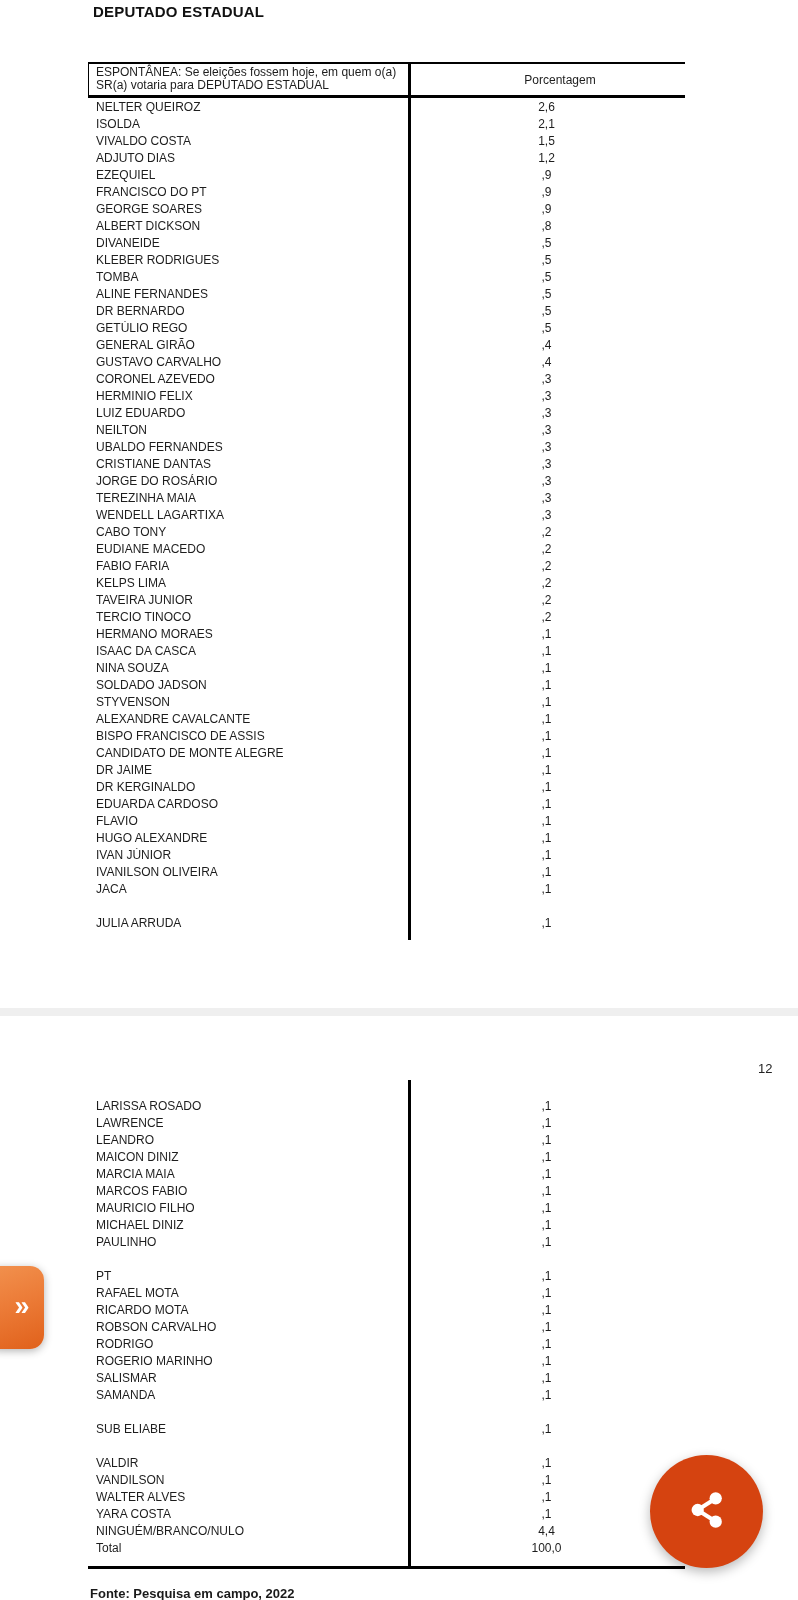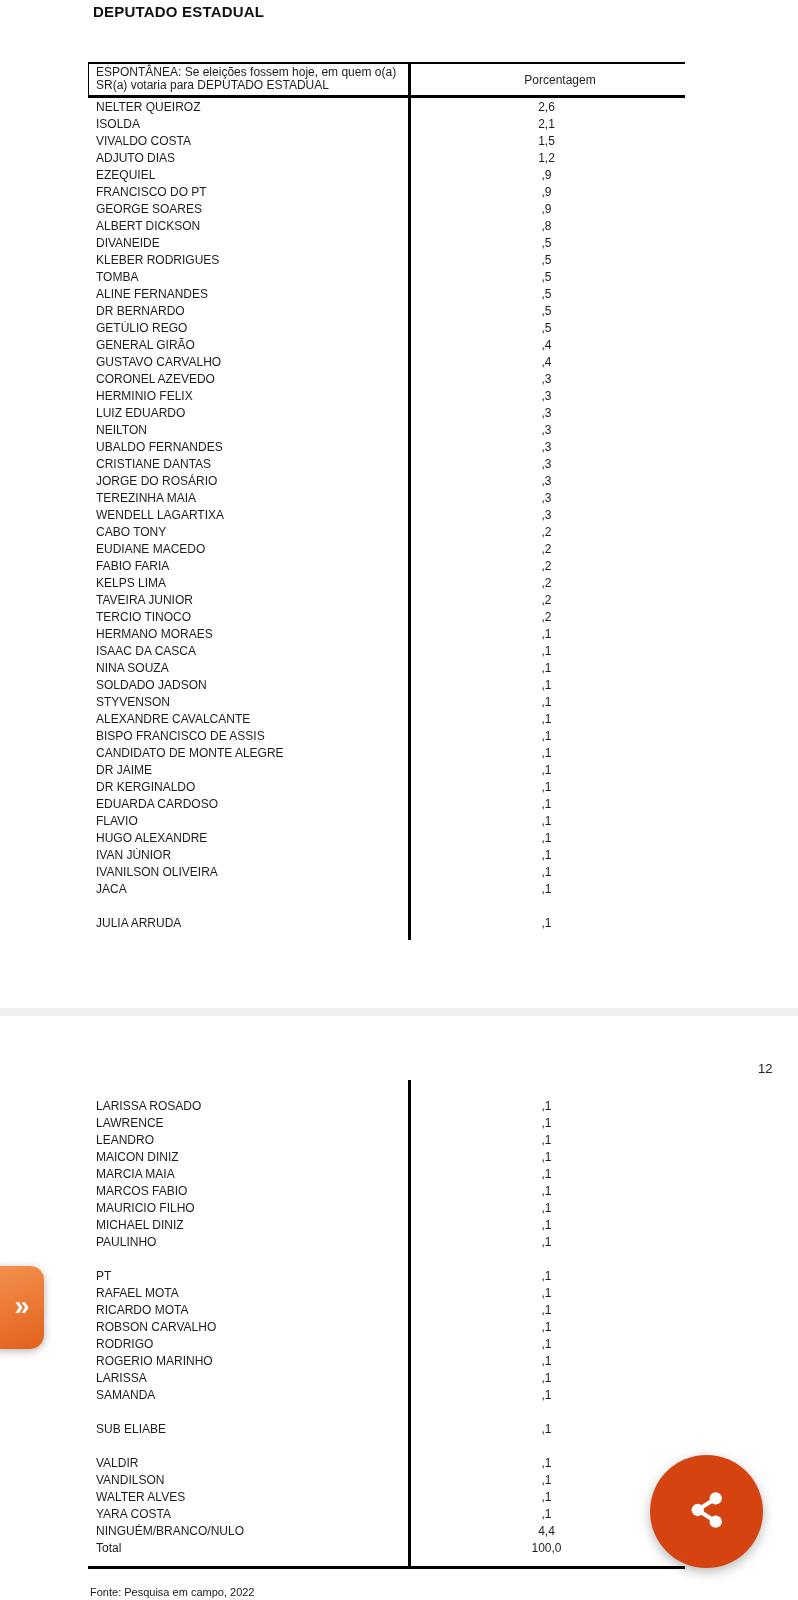--- a/index.html
+++ b/index.html
@@ -31,21 +31,21 @@
   .tbody1{position:relative;padding-bottom:9px;}
   .tbody2{position:relative;padding-top:17px;padding-bottom:10px;border-bottom:3px solid #000;}
   .trow{display:flex;height:17px;align-items:center;}
   .tcell-name{
     width:320px;box-sizing:border-box;padding-left:8px;font-size:12px;
     white-space:nowrap;overflow:hidden;
   }
   .tcell-val{flex:1;text-align:center;font-size:12px;}
   .page-break{position:absolute;left:0;top:1008px;width:798px;height:8px;background:#efefef;}
   .page-number{position:absolute;left:719px;top:1061px;font-size:13px;color:#222;margin-left:39px;}
-  .source-note{position:absolute;left:90px;top:1586px;font-size:11px;color:#1a1a1a;}
+  .source-note{position:absolute;left:90px;top:1586px;font-size:13px;color:#1a1a1a;font-weight:bold;}
   
   .expand-fab{
     position:absolute;left:-14px;top:1266px;width:58px;height:83px;
     border-radius:14px;background:linear-gradient(160deg,#f2924f 0%,#ec7c38 45%,#e0611b 100%);
     box-shadow:0 2px 8px rgba(0,0,0,.30);
     display:flex;align-items:center;justify-content:center;cursor:pointer;
   }
   .expand-fab .glyph{
     color:#fff;font-size:27px;font-weight:bold;line-height:1;
     padding-left:14px;padding-bottom:2px;
@@ -398,21 +398,21 @@
     <div class="tcell-name">RODRIGO</div>
     <div class="tcell-val">,1</div>
   </div>
 
   <div class="trow">
     <div class="tcell-name">ROGERIO MARINHO</div>
     <div class="tcell-val">,1</div>
   </div>
 
   <div class="trow">
-    <div class="tcell-name">LARISSA</div>
+    <div class="tcell-name">SALISMAR</div>
     <div class="tcell-val">,1</div>
   </div>
 
   <div class="trow">
     <div class="tcell-name">SAMANDA</div>
     <div class="tcell-val">,1</div>
   </div>
 
   <div class="trow">
     <div class="tcell-name"></div>

